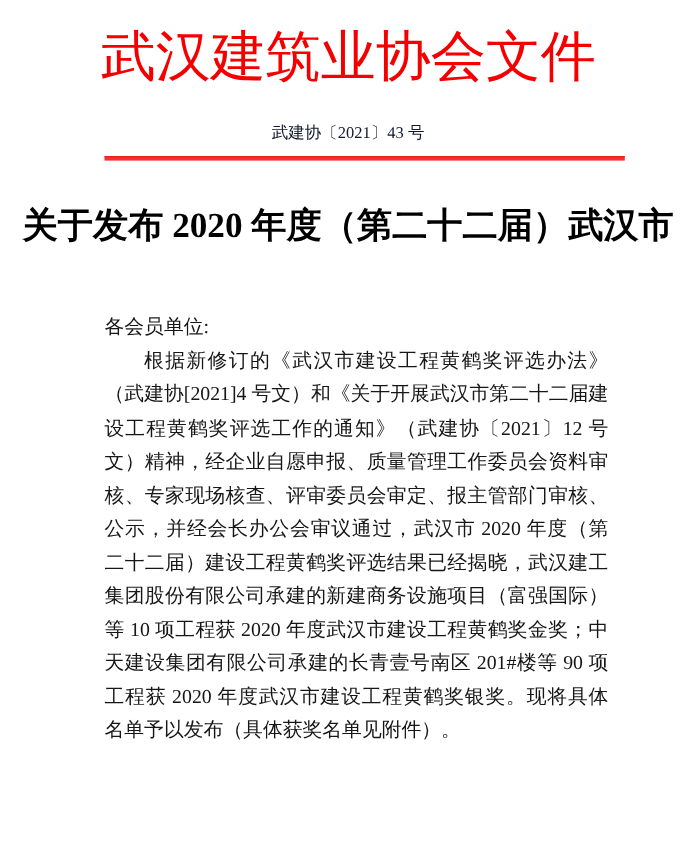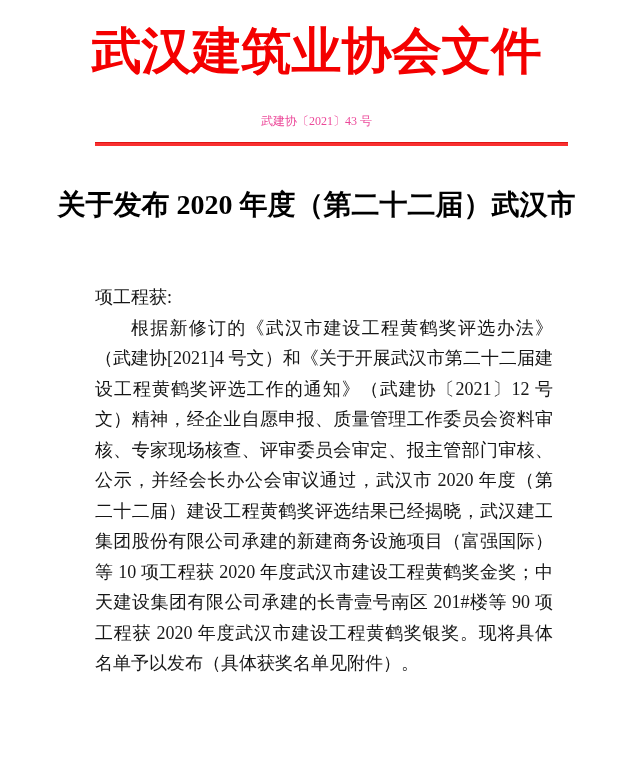--- a/index.html
+++ b/index.html
@@ -17,52 +17,52 @@
     color: #141414;
   }
   .org-title {
     position: absolute;
     top: 14px;
     left: 0;
     width: 100%;
     text-align: center;
     font-size: 50px;
     line-height: 74px;
-    font-weight: 700;
+    font-weight: 400;
     color: #f40000;
     letter-spacing: 0px;
     white-space: nowrap;
   }
   .doc-number {
     position: absolute;
     top: 108px;
     left: 0;
     width: 100%;
     text-align: center;
-    font-size: 12px;
+    font-size: 15px;
     line-height: 26px;
-    color: #ec4899;
+    color: #0f172a;
     white-space: nowrap;
   }
   .red-divider {
     position: absolute;
     top: 142px;
     left: 95px;
     width: 473px;
     height: 3px;
     background: #f93030;
     border-top: 1px solid #e01515;
   }
   .notice-title {
     position: absolute;
     top: 186px;
     left: 0;
     width: 100%;
     text-align: center;
-    font-size: 28px;
+    font-size: 32px;
     line-height: 37px;
     font-weight: bold;
     color: #000000;
   }
   .doc-body {
     position: absolute;
     top: 282px;
     left: 95px;
     width: 458px;
     font-size: 18px;
@@ -88,19 +88,19 @@
 
   <div class="doc-number">武建协〔2021〕43 号</div>
 
   <div class="red-divider"></div>
 
   <div class="notice-title">
     <div>关于发布 2020 年度（第二十二届）武汉市</div>
   </div>
 
   <div class="doc-body">
-    <p class="salutation">项工程获:</p>
+    <p class="salutation">各会员单位:</p>
     <div>
         <p class="para">根据新修订的《武汉市建设工程黄鹤奖评选办法》（武建协[2021]4 号文）和《关于开展武汉市第二十二届建设工程黄鹤奖评选工作的通知》（武建协〔2021〕12 号文）精神，经企业自愿申报、质量管理工作委员会资料审核、专家现场核查、评审委员会审定、报主管部门审核、公示，并经会长办公会审议通过，武汉市 2020 年度（第二十二届）建设工程黄鹤奖评选结果已经揭晓，武汉建工集团股份有限公司承建的新建商务设施项目（富强国际）等 10 项工程获 2020 年度武汉市建设工程黄鹤奖金奖；中天建设集团有限公司承建的长青壹号南区 201#楼等 90 项工程获 2020 年度武汉市建设工程黄鹤奖银奖。现将具体名单予以发布（具体获奖名单见附件）。</p>
       </div>
   </div>
 
 </div>
 
 </body></html>

